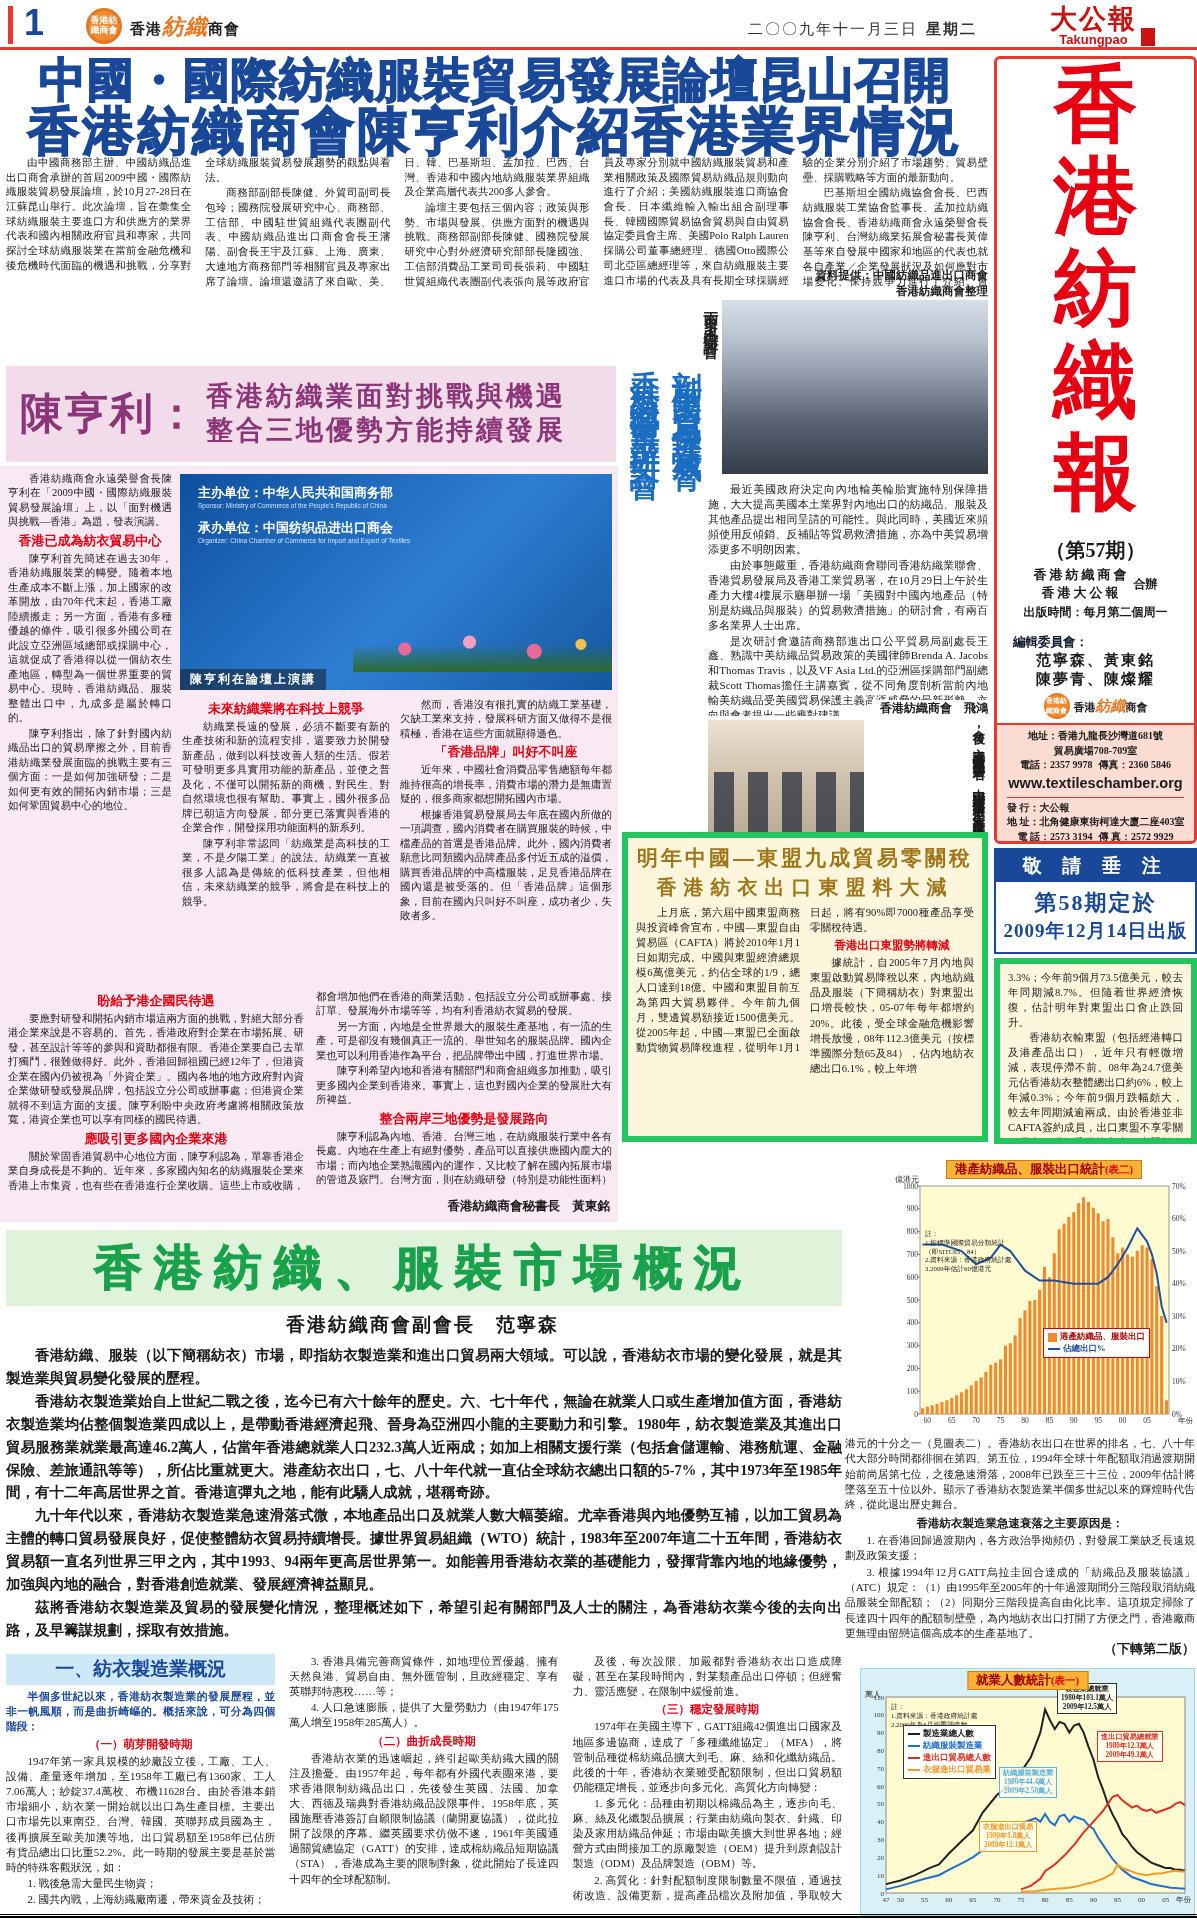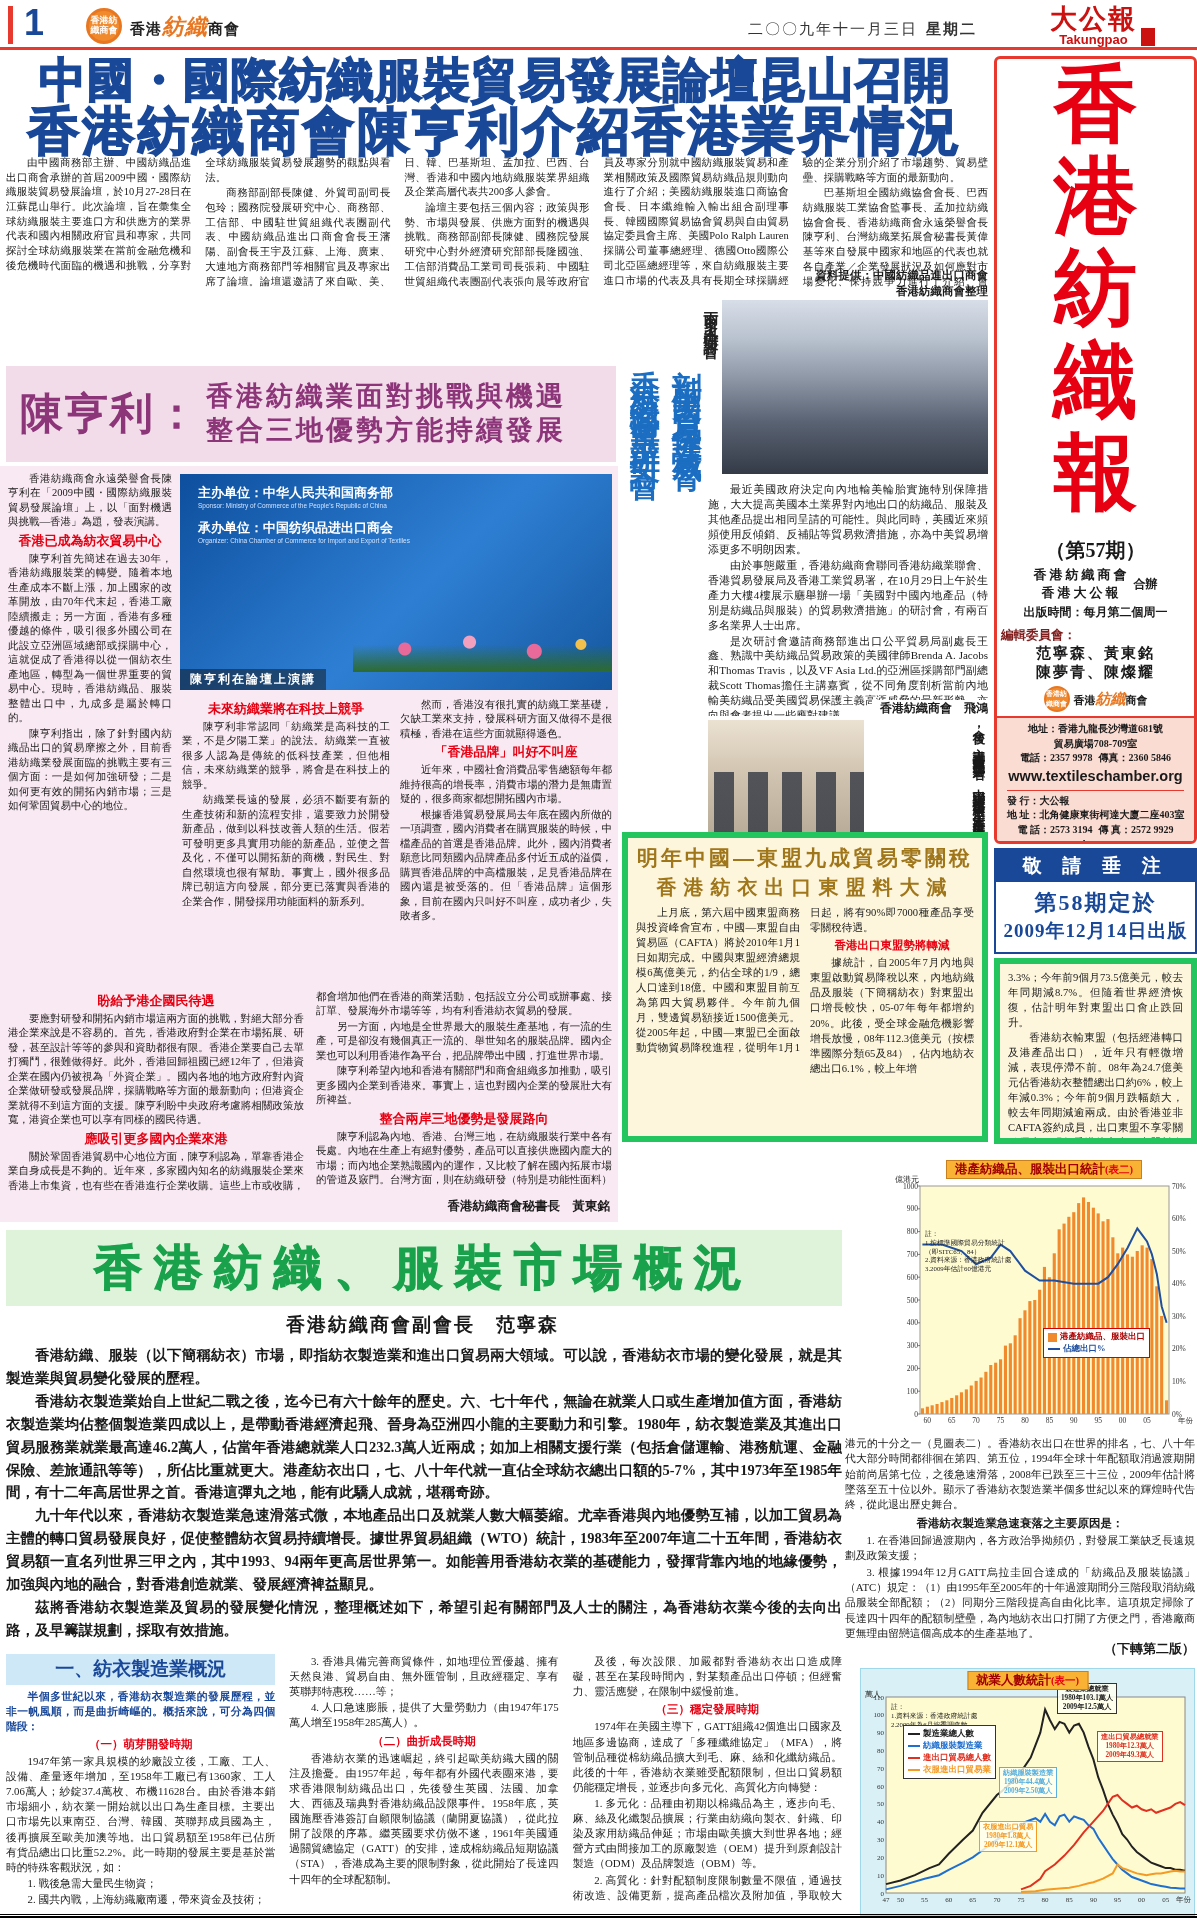--- a/index.html
+++ b/index.html
@@ -70,21 +70,21 @@
 .yhead .h2{font-size:20px;letter-spacing:7px;margin-top:2px}
 .ybody{margin-top:4px;column-count:2;column-gap:10px;height:236px;overflow:hidden;font-size:10.6px;line-height:1.42;text-align:justify}
 
 .rail{left:994px;top:56px;width:203px;height:788px;border:3px solid #e8392e;border-radius:6px;background:#fff;text-align:center;overflow:hidden}
 .rail .bigchar{font-size:84px;line-height:92px;color:#e60012;font-weight:900}
 .rail .issue{font-size:20px;font-weight:bold;margin-top:18px}
 .rail .pubs{display:flex;justify-content:center;align-items:center;gap:4px;margin-top:2px}
 .rail .pubs .two div{font-size:13px;font-weight:bold;letter-spacing:3px}
 .rail .pubs .hb{font-size:12px;font-weight:bold}
 .rail .sched{font-size:12px;font-weight:bold;margin-top:2px}
-.rail .edlabel{color:#7f1d1d;font-weight:bold;font-size:12.5px;text-align:left;padding-left:4px;margin-top:6px}
+.rail .edlabel{color:#0f172a;font-weight:bold;font-size:12.5px;text-align:left;padding-left:16px;margin-top:13px}
 .rail .eds div{font-size:15px;font-weight:bold;letter-spacing:2px}
 .rail .minilogo{display:flex;align-items:center;justify-content:center;gap:4px;margin-top:4px}
 .rail .minilogo .c{width:26px;height:26px;border-radius:50%;border:2px solid #e87722;background:#f08a2d;color:#fff;font-size:7px;font-weight:bold;display:flex;align-items:center;justify-content:center}
 .rail .minilogo .t{font-size:11px;font-weight:bold}
 .rail .minilogo .t .fz{color:#e87722;font-size:15px;font-style:italic}
 .contact{background:#fbdcd2;border-top:2px solid #e8392e;margin-top:4px;padding:4px 4px 2px;font-size:10px;font-weight:bold;line-height:1.45}
 .contact .web{font-size:14.5px;font-family:"Liberation Sans",sans-serif}
 .contact hr{border:none;border-top:1.5px solid #e8392e;margin:3px 6px}
 .contact .row{display:flex;justify-content:center;gap:6px}
 
@@ -174,32 +174,32 @@
     <p class="p">陳亨利指出，除了針對國內紡織品出口的貿易摩擦之外，目前香港紡織業發展面臨的挑戰主要有三個方面：一是如何加強研發；二是如何更有效的開拓內銷市場；三是如何鞏固貿易中心的地位。</p>
   </div>
   <div class="abs photoB">
     <div class="ban"><span>主办单位：中华人民共和国商务部</span><small>Sponsor: Ministry of Commerce of the People's Republic of China</small></div>
     <div class="ban"><span>承办单位：中国纺织品进出口商会</span><small>Organizer: China Chamber of Commerce for Import and Export of Textiles</small></div>
     <div class="flowers"></div>
     <div class="cap">陳亨利在論壇上演講</div>
   </div>
   <div class="abs bcol" style="left:182px;top:698px;width:208px;height:286px">
     <p class="rh">未來紡織業將在科技上競爭</p>
+    <p class="p">紡織業長遠的發展，必須不斷要有新的生產技術和新的流程安排，還要致力於開發新產品，做到以科技改善人類的生活。假若可發明更多具實用功能的新產品，並使之普及化，不僅可以開拓新的商機，對民生、對自然環境也很有幫助。事實上，國外很多品牌已朝這方向發展，部分更已落實與香港的企業合作，開發採用功能面料的新系列。</p>
     <p class="p">陳亨利非常認同「紡織業是高科技的工業，不是夕陽工業」的說法。紡織業一直被很多人認為是傳統的低科技產業，但他相信，未來紡織業的競爭，將會是在科技上的競爭。</p>
-    <p class="p">紡織業長遠的發展，必須不斷要有新的生產技術和新的流程安排，還要致力於開發新產品，做到以科技改善人類的生活。假若可發明更多具實用功能的新產品，並使之普及化，不僅可以開拓新的商機，對民生、對自然環境也很有幫助。事實上，國外很多品牌已朝這方向發展，部分更已落實與香港的企業合作，開發採用功能面料的新系列。</p>
   </div>
   <div class="abs bcol" style="left:400px;top:698px;width:212px;height:286px">
     <p class="p">然而，香港沒有很扎實的紡織工業基礎，欠缺工業來支持，發展科研方面又做得不是很積極，香港在這些方面就顯得遜色。</p>
     <p class="rh">「香港品牌」叫好不叫座</p>
     <p class="p">近年來，中國社會消費品零售總額每年都維持很高的增長率，消費市場的潛力是無庸置疑的，很多商家都想開拓國內市場。</p>
     <p class="p">根據香港貿易發展局去年底在國內所做的一項調查，國內消費者在購買服裝的時候，中檔產品的首選是香港品牌。此外，國內消費者願意比同類國內品牌產品多付近五成的溢價，購買香港品牌的中高檔服裝，足見香港品牌在國內還是被受落的。但「香港品牌」這個形象，目前在國內只叫好不叫座，成功者少，失敗者多。</p>
   </div>
   <div class="abs bcol" style="left:8px;top:990px;width:604px;height:208px;column-count:2;column-gap:12px">
     <p class="rh">盼給予港企國民待遇</p>
-    <p class="p">要應對研發和開拓內銷市場這兩方面的挑戰，對絕大部分香港企業來說是不容易的。首先，香港政府對企業在市場拓展、研發，甚至設計等等的參與和資助都很有限。香港企業要自己去單打獨鬥，很難做得好。此外，香港回歸祖國已經12年了，但港資企業在國內仍被視為「外資企業」。國內各地的地方政府對內資企業做研發或發展品牌，採購戰略等方面的最新動向；但港資企業就得不到這方面的支援。陳亨利盼中央政府考慮將相關政策放寬，港資企業也可以享有同樣的國民待遇。</p>
+    <p class="p">要應對研發和開拓內銷市場這兩方面的挑戰，對絕大部分香港企業來說是不容易的。首先，香港政府對企業在市場拓展、研發，甚至設計等等的參與和資助都很有限。香港企業要自己去單打獨鬥，很難做得好。此外，香港回歸祖國已經12年了，但港資企業在國內仍被視為「外資企業」。國內各地的地方政府對內資企業做研發或發展品牌，包括設立分公司或辦事處；但港資企業就得不到這方面的支援。陳亨利盼中央政府考慮將相關政策放寬，港資企業也可以享有同樣的國民待遇。</p>
     <p class="rh">應吸引更多國內企業來港</p>
     <p class="p">關於鞏固香港貿易中心地位方面，陳亨利認為，單靠香港企業自身成長是不夠的。近年來，多家國內知名的紡織服裝企業來香港上市集資，也有些在香港進行企業收購。這些上市或收購，都會增加他們在香港的商業活動，包括設立分公司或辦事處、接訂單、發展海外市場等等，均有利香港紡衣貿易的發展。</p>
     <p class="p">另一方面，內地是全世界最大的服裝生產基地，有一流的生產，可是卻沒有幾個真正一流的、舉世知名的服裝品牌。國內企業也可以利用香港作為平台，把品牌帶出中國，打進世界市場。</p>
     <p class="p">陳亨利希望內地和香港有關部門和商會組織多加推動，吸引更多國內企業到香港來。事實上，這也對國內企業的發展壯大有所裨益。</p>
     <p class="rh">整合兩岸三地優勢是發展路向</p>
     <p class="p">陳亨利認為內地、香港、台灣三地，在紡織服裝行業中各有長處。內地在生產上有絕對優勢，產品可以直接供應國內龐大的市場；而內地企業熟識國內的運作，又比較了解在國內拓展市場的管道及竅門。台灣方面，則在紡織研發（特別是功能性面料）方面比較成熟，當地又積極支持科研，石化工業也發展得比較好。至於香港，則熟悉海外市場，接單能力和潮流觸覺較佳，有從事貿易方面的優勢；另外，在香港融資或集資也比較方便；香港品牌的形象，在國內可以有近50%的溢價。</p>
 
   </div>
   <div class="abs bylineB">香港紡織商會秘書長　黃東銘</div>
 

